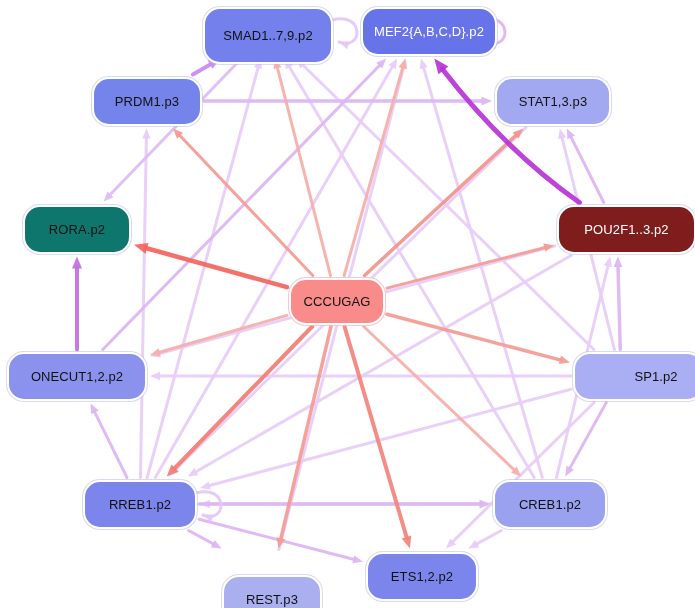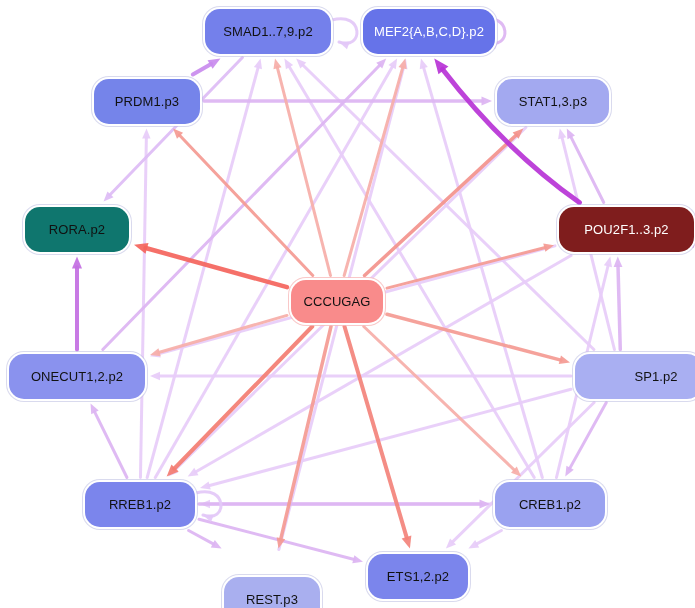--- a/index.html
+++ b/index.html
@@ -109,21 +109,21 @@
       <path d="M332,20 C364,11 364,51 339,42" fill="none" stroke="#e3c8f7" stroke-width="3" stroke-linecap="round" opacity="0.92"></path>
       <polygon points="339,42 349.8314958854328,41.43546755287876 346.98625235194174,49.338921812576075" fill="#e3c8f7" opacity="0.92"></polygon>
       <path d="M480,20 C512,11 512,51 487,42" fill="none" stroke="#dcb4f2" stroke-width="3" stroke-linecap="round" opacity="0.92"></path>
       <polygon points="487,42 497.8314958854328,41.43546755287876 494.98625235194174,49.338921812576075" fill="#dcb4f2" opacity="0.92"></polygon>
       <path d="M196,493 C228,484 228,524 203,515" fill="none" stroke="#e3c8f7" stroke-width="3" stroke-linecap="round" opacity="0.92"></path>
       <polygon points="203,515 213.8314958854328,514.4354675528788 210.98625235194174,522.3389218125761" fill="#e3c8f7" opacity="0.92"></polygon>
       <path d="M676,218 C716,209 716,249 683,240" fill="none" stroke="#c340de" stroke-width="4" stroke-linecap="round" opacity="0.92"></path>
       <polygon points="683,240 695.903277580045,238.29499921046713 693.2510541296605,248.01981852854348" fill="#c340de" opacity="0.92"></polygon>
     </svg>
   <div id="nodes-layer">
-      <div class="node" style="left: 205px; top: 8.5px; width: 126px; height: 45px; background: rgb(116, 128, 235); color: rgb(17, 17, 17);">
+      <div class="node" style="left: 205px; top: 8.5px; width: 126px; height: 53px; background: rgb(116, 128, 235); color: rgb(17, 17, 17);">
         <span>SMAD1..7,9.p2</span>
       </div>
       <div class="node" style="left: 347px; top: 8.5px; width: 132px; height: 45px; background: rgb(102, 115, 233); color: rgb(255, 255, 255); margin-left: 16px;">
         <span>MEF2{A,B,C,D}.p2</span>
       </div>
       <div class="node" style="left: 94px; top: 78.5px; width: 106px; height: 45px; background: rgb(117, 132, 234); color: rgb(17, 17, 17);">
         <span>PRDM1.p3</span>
       </div>
       <div class="node" style="left: 497px; top: 78.5px; width: 112px; height: 45px; background: rgb(163, 169, 240); color: rgb(17, 17, 17);">
         <span>STAT1,3.p3</span>
@@ -145,17 +145,17 @@
       </div>
       <div class="node" style="left: 85px; top: 481.5px; width: 110px; height: 45px; background: rgb(123, 133, 236); color: rgb(17, 17, 17);">
         <span>RREB1.p2</span>
       </div>
       <div class="node" style="left: 495px; top: 481.5px; width: 110px; height: 45px; background: rgb(154, 162, 240); color: rgb(17, 17, 17);">
         <span>CREB1.p2</span>
       </div>
       <div class="node" style="left: 224px; top: 553.5px; width: 96px; height: 45px; background: rgb(169, 175, 239); color: rgb(17, 17, 17); margin-top: 23px;">
         <span>REST.p3</span>
       </div>
-      <div class="node" style="left: 368px; top: 553.5px; width: 100px; height: 45px; background: rgb(123, 133, 236); color: rgb(17, 17, 17);">
+      <div class="node" style="left: 368px; top: 553.5px; width: 108px; height: 45px; background: rgb(123, 133, 236); color: rgb(17, 17, 17);">
         <span>ETS1,2.p2</span>
       </div>
     </div>
 </div>
 
 </body></html>

